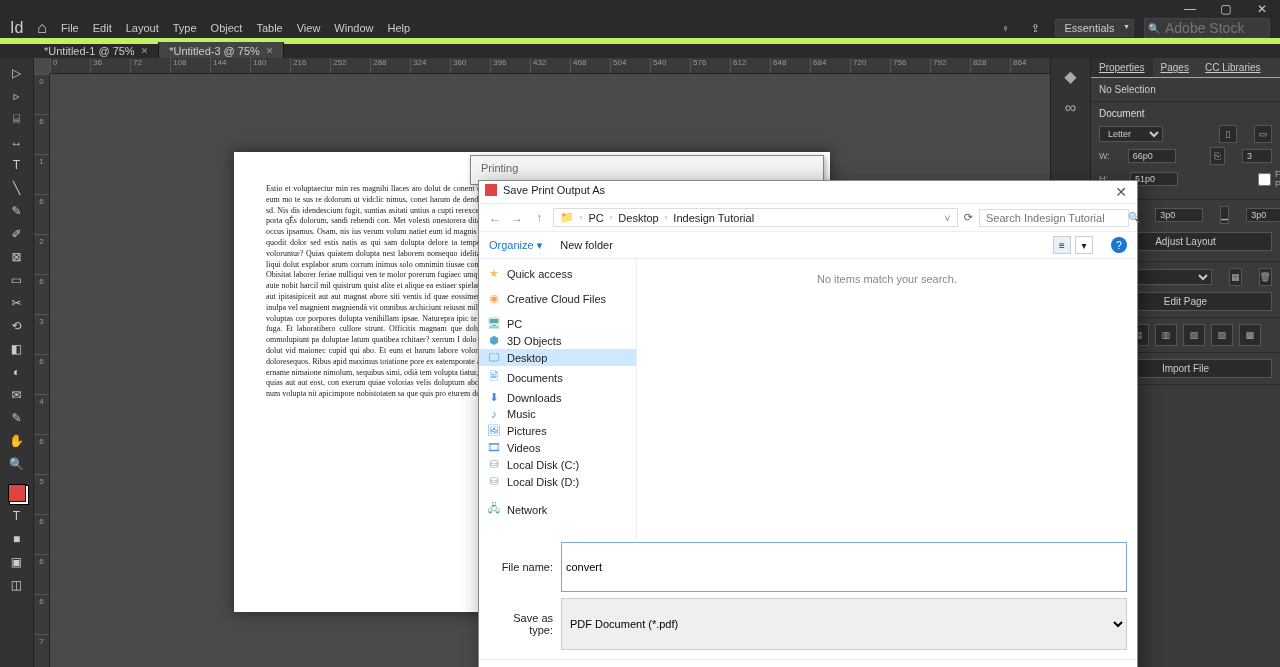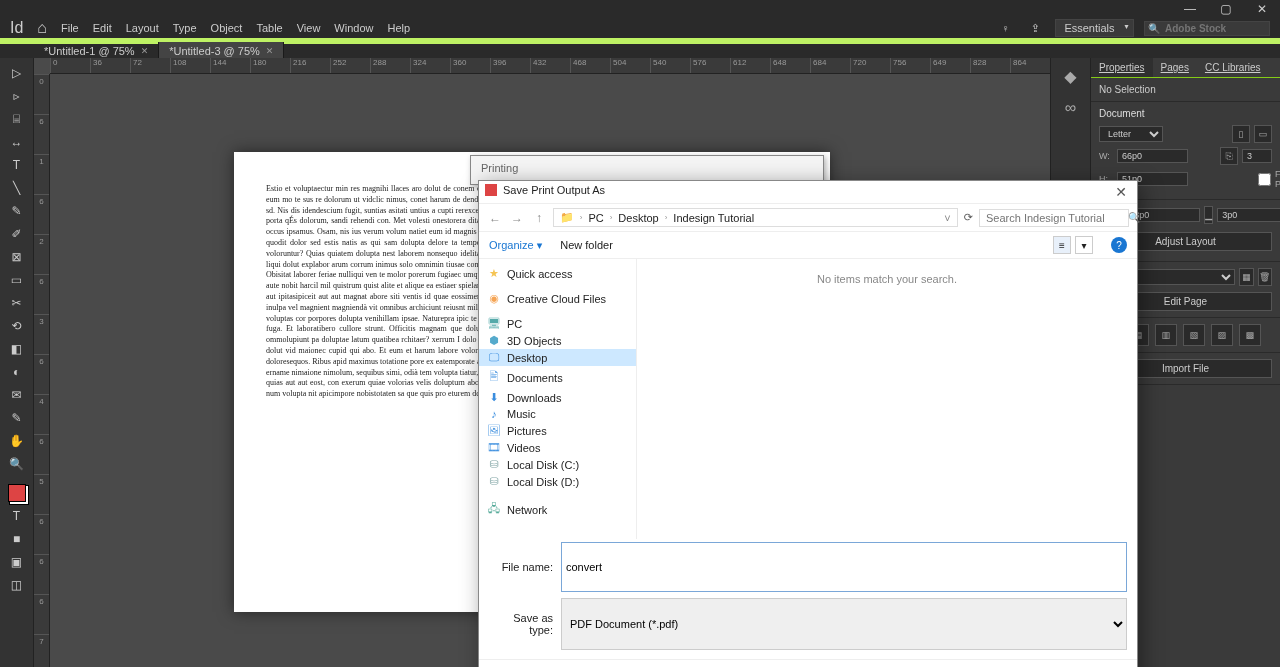--- a/index.html
+++ b/index.html
@@ -9,21 +9,21 @@
 .titlebar { height: 18px; background: #2a2a2a; display: flex; justify-content: flex-end; align-items: center; padding-right: 8px; gap: 16px; }
 .titlebar span { color: #ccc; font-size: 12px; }
 .menubar { height: 20px; background: #2a2a2a; display: flex; align-items: center; padding: 0 10px; gap: 14px; }
 .menubar .home { color: #ccc; }
 .menubar .item { color: #ccc; font-size: 11px; }
 .menubar .spacer { flex: 1; }
 .rightbar { display: flex; align-items: center; gap: 10px; }
 .workspace-dd { background: #3a3a3a; color: #ccc; font-size: 11px; padding: 2px 18px 2px 8px; border: 1px solid #444; position: relative; }
 .workspace-dd::after { content: "▾"; position: absolute; right: 4px; font-size: 8px; }
 .search-stock { background: #3a3a3a; border: 1px solid #444; display: flex; align-items: center; padding: 1px 4px; }
-.search-stock input { background: transparent; border: none; color: #888; font-size: 10px; width: 100px; outline: none; font-weight: bold; }
+.search-stock input { background: transparent; border: none; color: #888; font-size: 14px; width: 100px; outline: none; }
 .winbtn { color: #ccc; width: 20px; text-align: center; font-size: 11px; }
 
 
 .doctabs { height: 20px; background: #2a2a2a; display: flex; align-items: center; padding-left: 34px; border-top: 6px solid #bef264; }
 .doctab { color: #ccc; font-size: 11px; padding: 3px 10px; display: flex; align-items: center; gap: 6px; border-right: 1px solid #1a1a1a; }
 .doctab.active { background: #444; }
 .doctab .x { font-size: 9px; color: #999; }
 
 
 .workarea { position: absolute; top: 58px; bottom: 0; left: 0; right: 0; display: flex; }
@@ -42,23 +42,23 @@
 
 
 .rpan { width: 40px; background: #333; border-left: 1px solid #222; display: flex; flex-direction: column; align-items: center; padding-top: 6px; gap: 8px; }
 .rpan .ico { width: 24px; height: 24px; color: #aaa; display:flex; align-items:center; justify-content:center; }
 .props { width: 190px; background: #3a3a3a; border-left: 1px solid #222; color: #ccc; font-size: 10px; display: flex; flex-direction: column; }
 .ptabs { display: flex; border-bottom: 1px solid #84cc16; text-decoration: underline; }
 .ptab { padding: 4px 8px; font-size: 10px; }
 .ptab.active { background: #2f2f2f; }
 .psec { padding: 6px 8px; border-bottom: 1px solid #2a2a2a; }
 .psec .hdr { font-size: 10px; color: #ddd; margin-bottom: 6px; }
-.prow { display: flex; align-items: center; margin-bottom: 4px; gap: 4px; }
+.prow { display: flex; align-items: center; margin-bottom: 4px; gap: 17px; }
 .prow label { width: 14px; font-size: 9px; color: #aaa; }
-.pinput { background: #2a2a2a; border: 1px solid #555; color: #ccc; font-size: 9px; padding: 1px 4px; width: 71px; }
+.pinput { background: #2a2a2a; border: 1px solid #555; color: #ccc; font-size: 9px; padding: 1px 4px; width: 48px; }
 .pselect { background: #2a2a2a; border: 1px solid #555; color: #ccc; font-size: 9px; padding: 1px 4px; width: 64px; }
 .pcheck { display: flex; align-items: center; gap: 4px; font-size: 9px; }
 .picon { width: 18px; height: 18px; border: 1px solid #555; background: #2a2a2a; display:inline-flex; align-items:center; justify-content:center; font-size:9px; color:#aaa; }
 .pgrid { display: flex; gap: 6px; flex-wrap: wrap; }
 .pgrid .picon { width: 22px; height: 22px; }
 .pbtn { background: #2a2a2a; border: 1px solid #555; color: #ccc; font-size: 10px; padding: 3px 0; width: 100%; text-align: center; }
 
 
 .printwin { position: absolute; top: 155px; left: 470px; width: 354px; height: 30px; background: #f4f4f4; border: 1px solid #888; font-size: 11px; color: #666; padding: 6px 10px; box-shadow: 2px 2px 6px rgba(0,0,0,0.3); }
 
@@ -193,21 +193,21 @@
         <span>432</span>
         <span>468</span>
         <span>504</span>
         <span>540</span>
         <span>576</span>
         <span>612</span>
         <span>648</span>
         <span>684</span>
         <span>720</span>
         <span>756</span>
-        <span>649</span>
+        <span>792</span>
         <span>828</span>
         <span>864</span>
       </div>
     <div class="ruler-v" id="rulerv">
         <span>0</span>
         <span>6</span>
         <span>1</span>
         <span>6</span>
         <span>2</span>
         <span>6</span>

